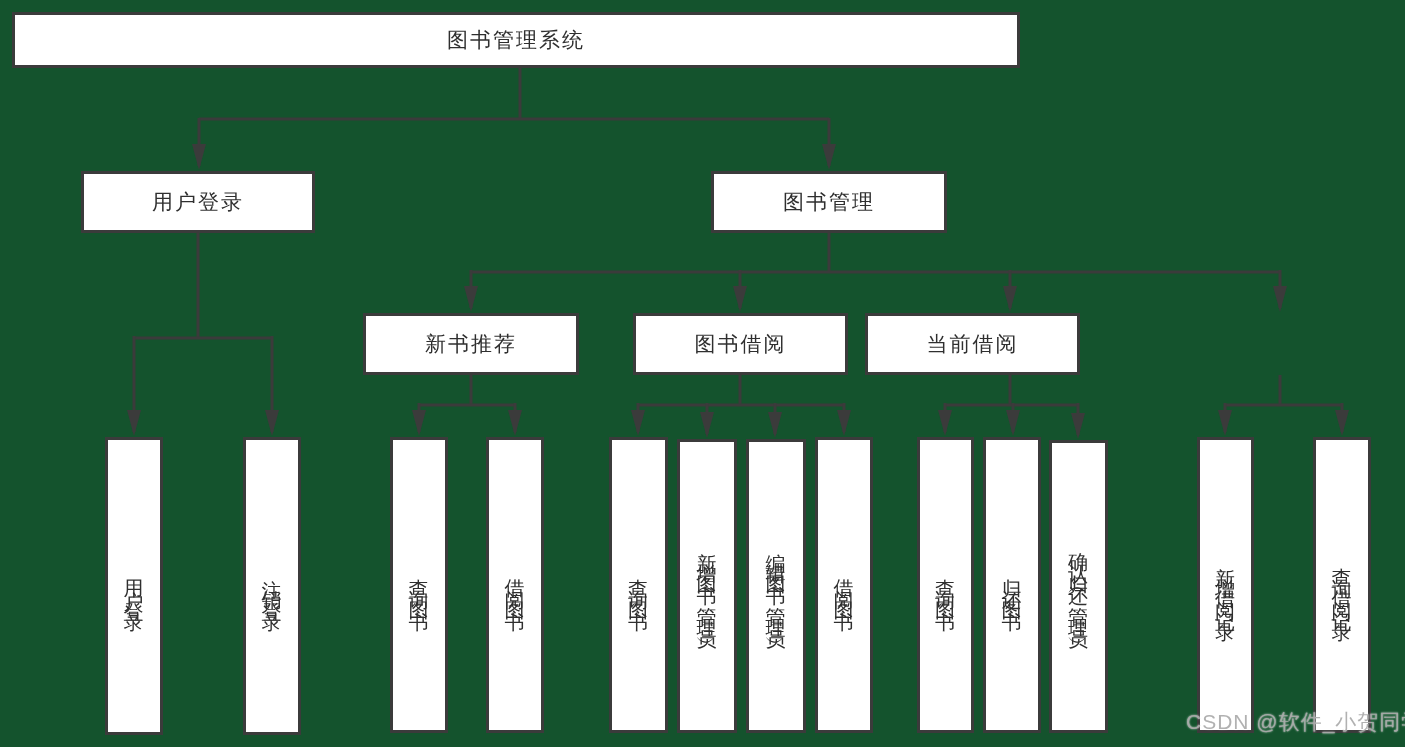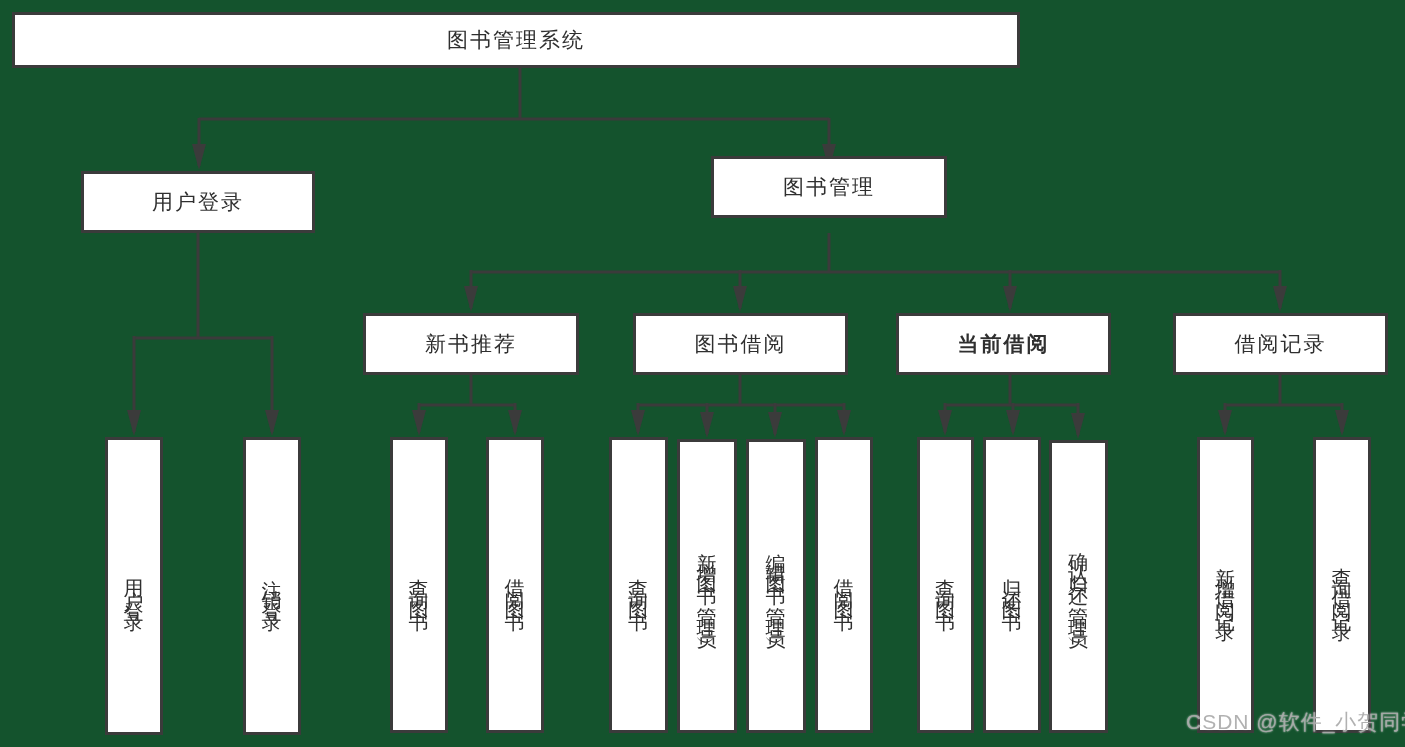--- a/index.html
+++ b/index.html
@@ -40,24 +40,24 @@
   .v {
     writing-mode: vertical-rl;
     text-orientation: mixed;
     font-size: 20px;
     letter-spacing: 11px;
     line-height: 1;
   }
   
   .n-root   { left: 12px;   top: 12px;  width: 1008px; height: 56px; }
   .n-user   { left: 81px;   top: 171px; width: 234px;  height: 62px; }
-  .n-mgmt   { left: 711px;  top: 156px; width: 236px;  height: 62px; }
+  .n-mgmt   { left: 711px;  top: 171px; width: 236px;  height: 62px; }
   .n-newrec { left: 363px;  top: 313px; width: 216px;  height: 62px; }
   .n-borrow { left: 633px;  top: 313px; width: 215px;  height: 62px; }
-  .n-curr   { left: 896px;  top: 313px; width: 215px;  height: 62px; font-weight: bold; }
+  .n-curr   { left: 865px;  top: 313px; width: 215px;  height: 62px; }
   .n-recs   { left: 1173px; top: 313px; width: 215px;  height: 62px; }
   
   .v1  { left: 105px;  top: 437px; width: 58px; height: 298px; }
   .v2  { left: 243px;  top: 437px; width: 58px; height: 298px; }
   .v3  { left: 390px;  top: 437px; width: 58px; height: 296px; }
   .v4  { left: 486px;  top: 437px; width: 58px; height: 296px; }
   .v5  { left: 609px;  top: 437px; width: 59px; height: 296px; }
   .v6  { left: 677px;  top: 439px; width: 60px; height: 294px; }
   .v7  { left: 746px;  top: 439px; width: 60px; height: 294px; }
   .v8  { left: 815px;  top: 437px; width: 58px; height: 296px; }
@@ -153,21 +153,20 @@
 
   <div class="node h n-user">用户登录</div>
   <div class="node h n-mgmt">图书管理</div>
 
   <div class="node v v1">用户登录</div>
   <div class="node v v2">注销登录</div>
 
   <div class="node h n-borrow">图书借阅</div>
   <div class="node h n-newrec">新书推荐</div>
   <div class="node h n-curr">当前借阅</div>
-  <div class="node h n-recs">借阅记录</div>
 
   <div class="node v v3">查询图书</div>
   <div class="node v v4">借阅图书</div>
 
   <div class="node v v5">查询图书</div>
   <div class="node v v6">新增图书（管理员）</div>
   <div class="node v v7">编辑图书（管理员）</div>
   <div class="node v v8">借阅图书</div>
 
   <div class="node v v9">查询图书</div>

